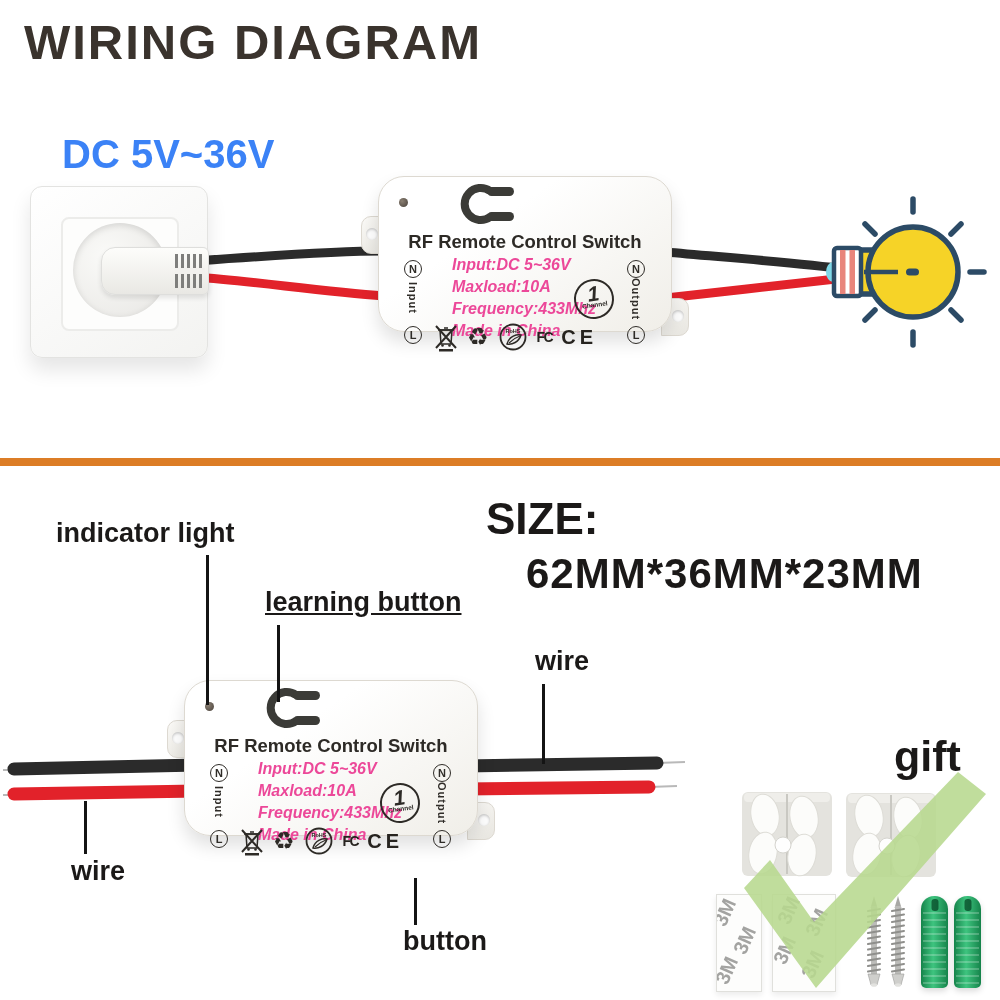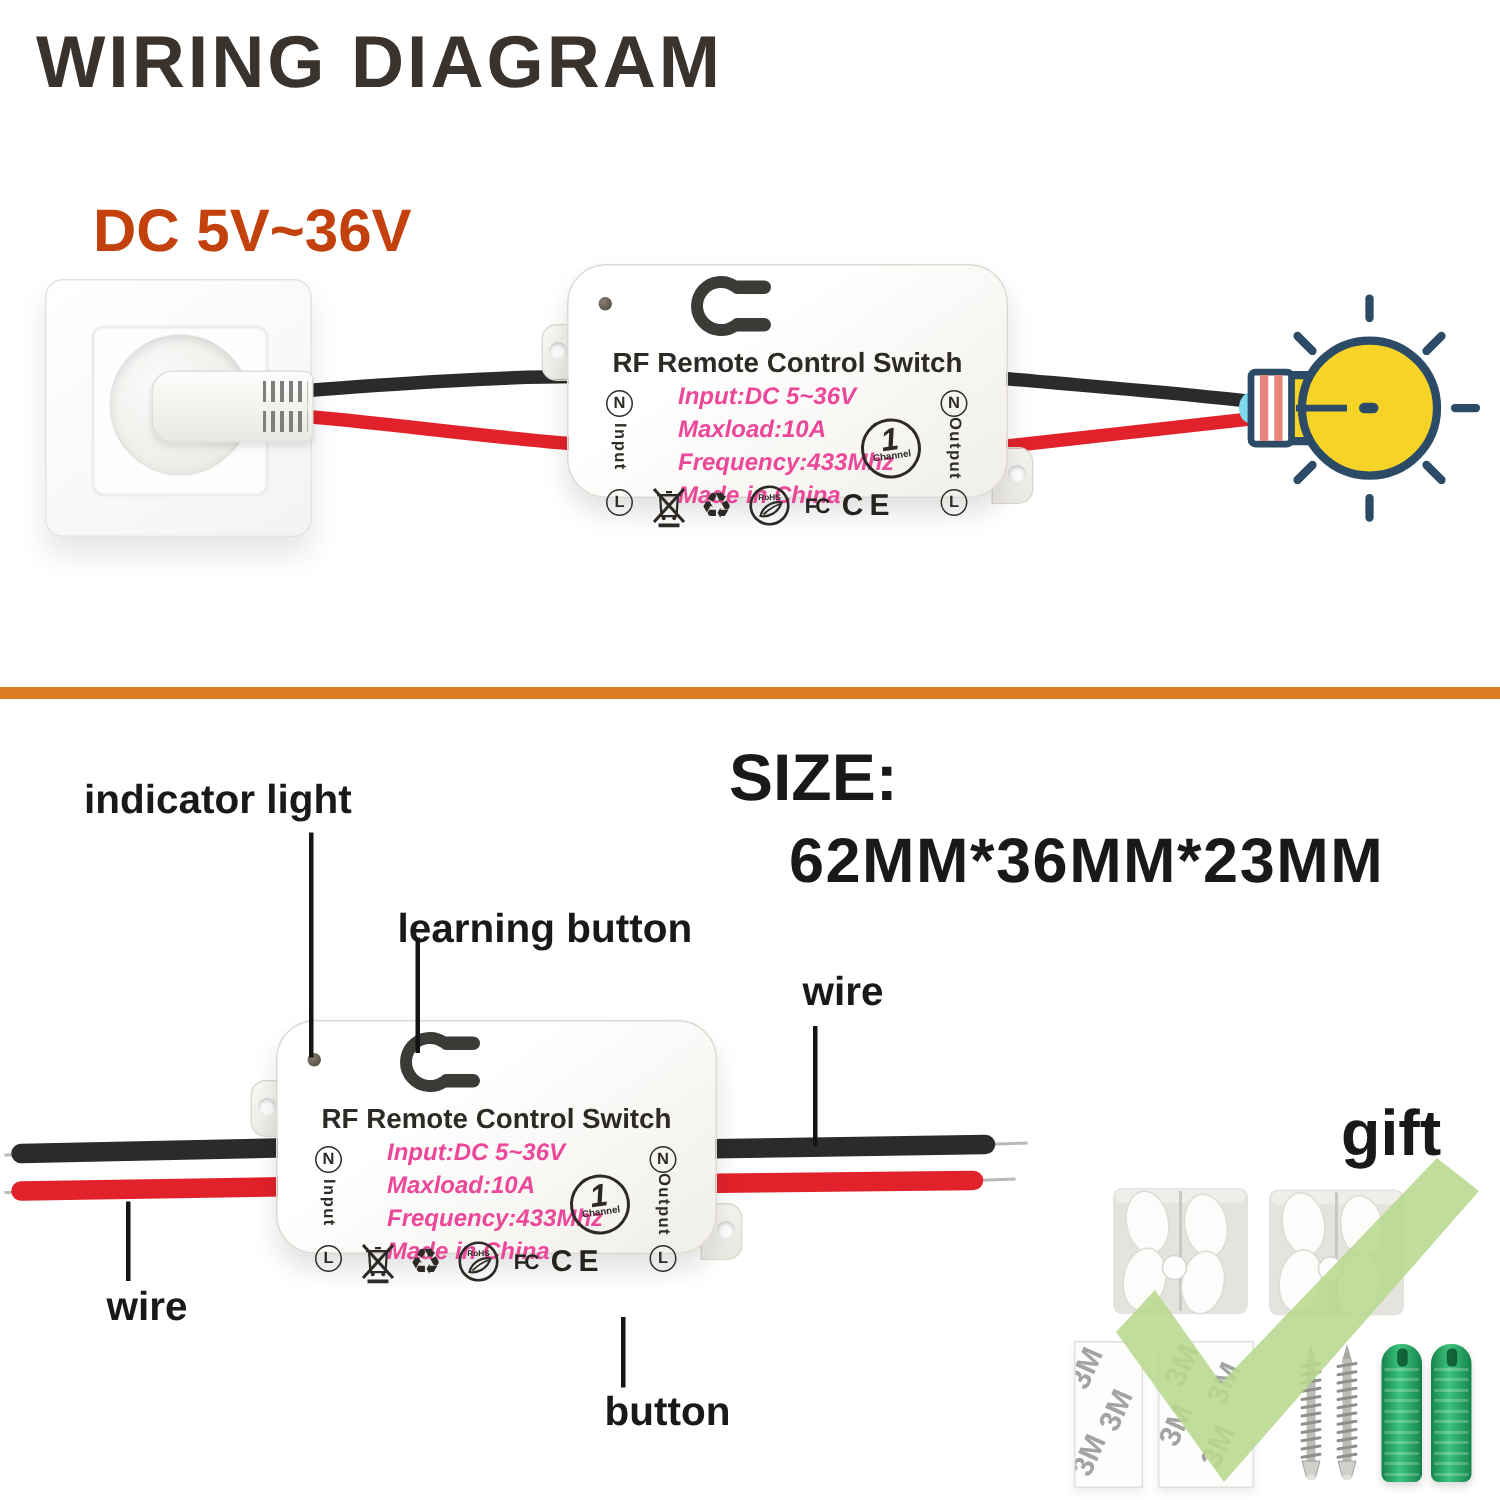--- a/index.html
+++ b/index.html
@@ -2,24 +2,24 @@
 <html><head>
 <meta charset="utf-8">
 <style>
   html,body{margin:0;padding:0;background:#fff;}
   .canvas{position:relative;width:1000px;height:1000px;background:#ffffff;overflow:hidden;
           font-family:"Liberation Sans",sans-serif;}
 
   
   .main-title{position:absolute;left:24px;top:14px;font-size:49px;font-weight:800;
               letter-spacing:2px;color:#3a332d;}
-  .dc-label{position:absolute;left:62px;top:132px;font-size:40px;font-weight:800;color:#c2410c;}
+  .dc-label{position:absolute;left:62px;top:132px;font-size:40px;font-weight:800;color:#3b82f6;}
   .callout-label{position:absolute;font-weight:800;color:#1b1918;font-size:27px;}
   .lbl-indicator{left:46px;top:518px;margin-left:10px;}
-  .lbl-learning{left:265px;top:604px;}
+  .lbl-learning{left:265px;top:587px;text-decoration:underline;}
   .lbl-wire-out{left:535px;top:646px;}
   .lbl-wire-in{left:71px;top:856px;}
   .lbl-shell{left:403px;top:926px;}
   .lbl-gift{left:894px;top:732px;font-size:43px;}
   .size-heading{position:absolute;left:486px;top:494px;font-size:44px;font-weight:800;color:#1b1918;}
   .size-value{position:absolute;left:526px;top:550px;font-size:42px;font-weight:800;
               letter-spacing:1px;color:#1b1918;}
   .callout-line{position:absolute;width:3px;background:#141414;z-index:6;}
   .cl-indicator{left:206px;top:555px;height:150px;}
   .cl-learning{left:277px;top:625px;height:77px;}

